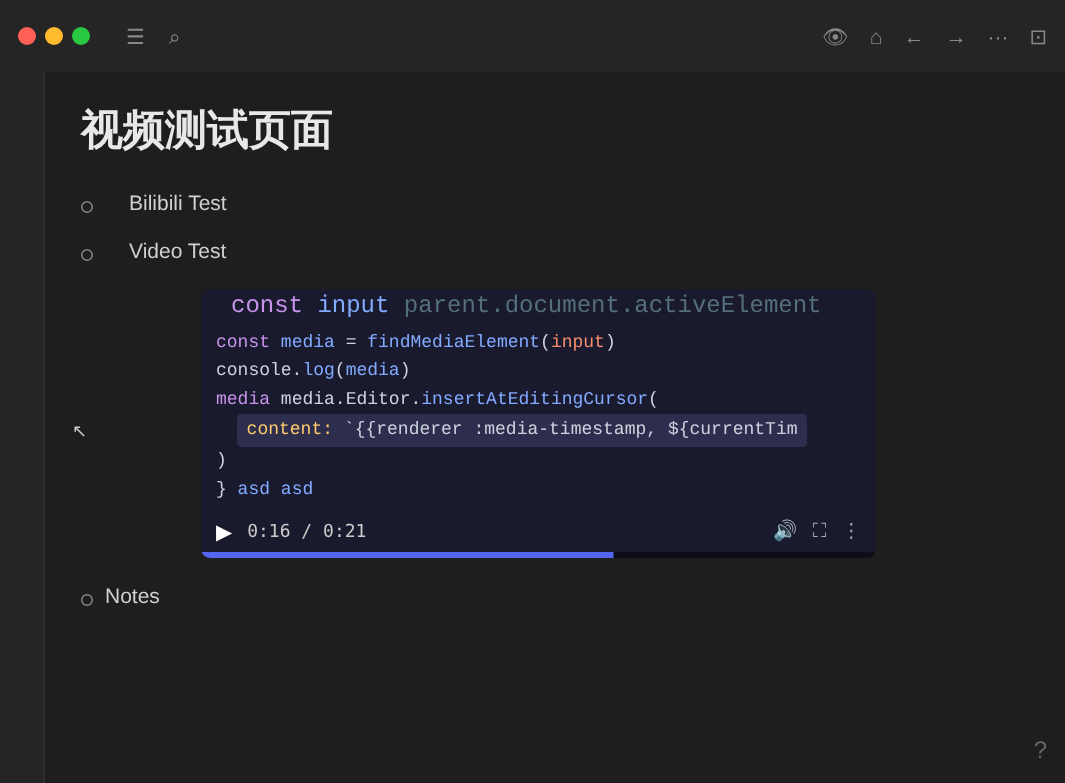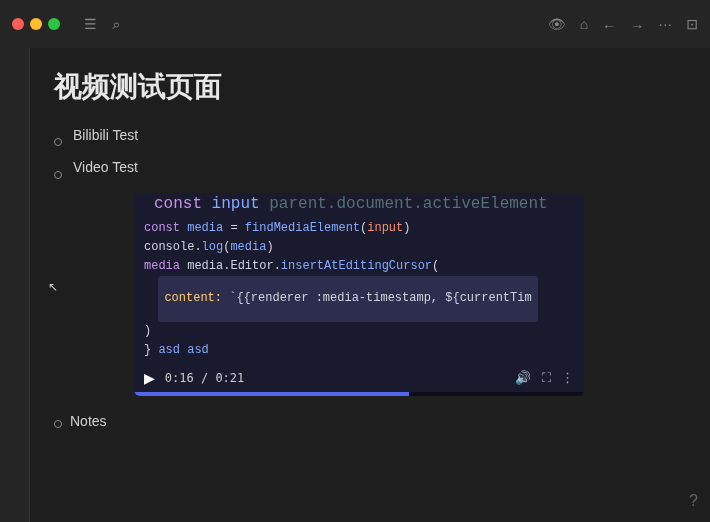--- a/index.html
+++ b/index.html
@@ -95,23 +95,23 @@
       font-size: 28px;
       font-weight: 700;
       color: #e8e8e8;
       margin-bottom: 18px;
       letter-spacing: 0;
     }
 
     
     .bullet-item {
       display: flex;
-      align-items: flex-end;
+      align-items: center;
       margin-bottom: 10px;
-      gap: 11px;
+      gap: 24px;
       font-size: 14px;
       color: #d0d0d0;
     }
 
     .bullet-dot {
       width: 8px;
       height: 8px;
       border-radius: 50%;
       background: #888;
       margin-top: 5px;
@@ -172,21 +172,21 @@
     .code-keyword { color: #c792ea; }
     .code-var { color: #82aaff; }
     .code-fn { color: #82aaff; }
     .code-param { color: #f78c6c; }
     .code-plain { color: #cdd3de; }
     .code-orange { color: #ffcb6b; }
 
     .code-highlight-line {
       background: #2d2d4e;
       border-radius: 3px;
-      padding: 13px 6px;
+      padding: 1px 6px;
       display: inline-block;
     }
 
     
     .code-overflow {
       color: #546e7a;
       font-size: 16px;
       font-family: 'Courier New', monospace;
       padding: 2px 20px 0;
       background: #1a1a2e;

